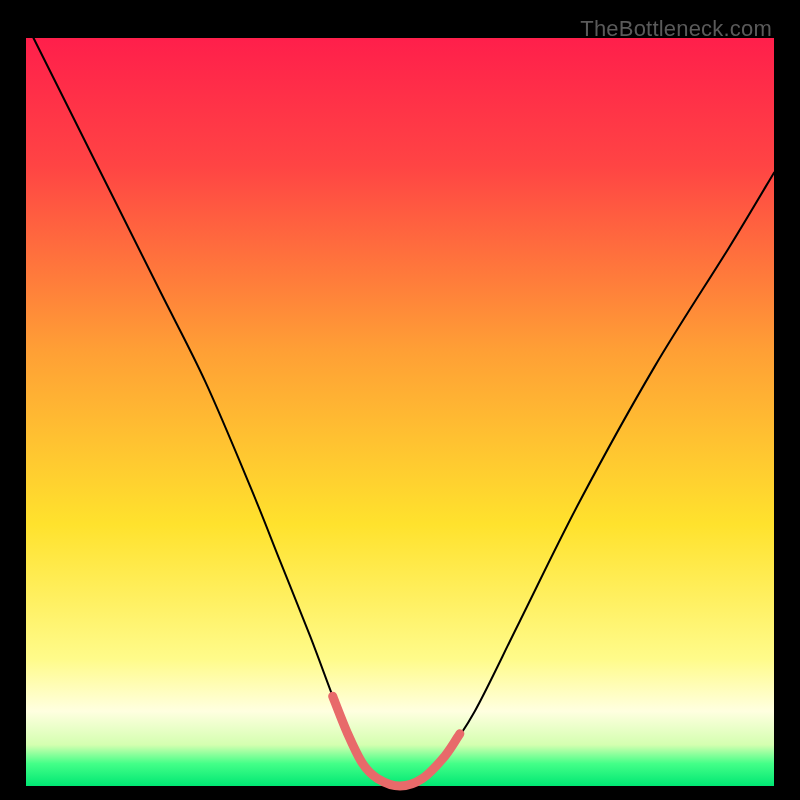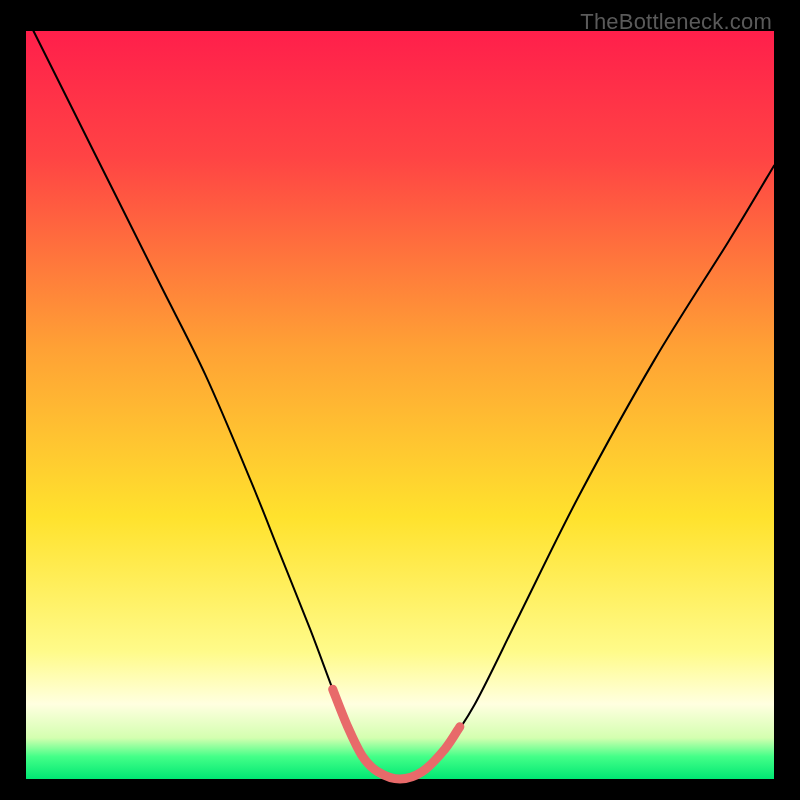--- a/index.html
+++ b/index.html
@@ -6,21 +6,21 @@
     margin: 0;
     padding: 0;
     width: 800px;
     height: 800px;
     background: #000;
     font-family: Arial, Helvetica, sans-serif;
     overflow: hidden;
   }
   .frame {
     position: absolute;
-    left: 0; top: 5px;
+    left: 0; top: 12px;
     width: 800px; height: 604px;
     background: #000;
   }
   .plot-area {
     position: absolute;
     left: 26px;
     top: 26px;
     width: 748px;
     height: 748px;
     

